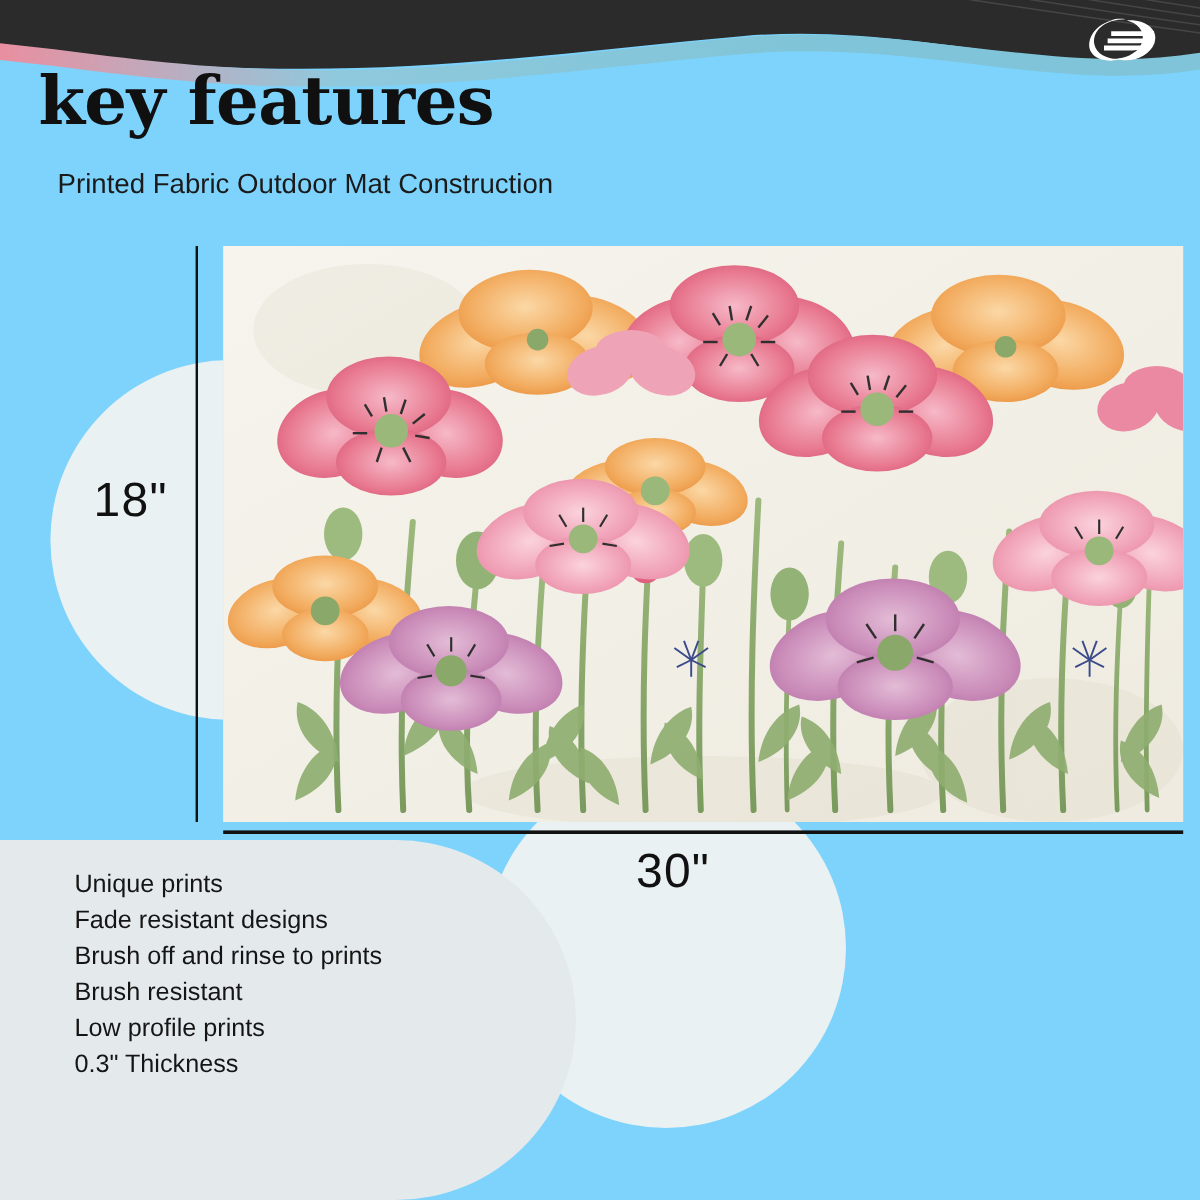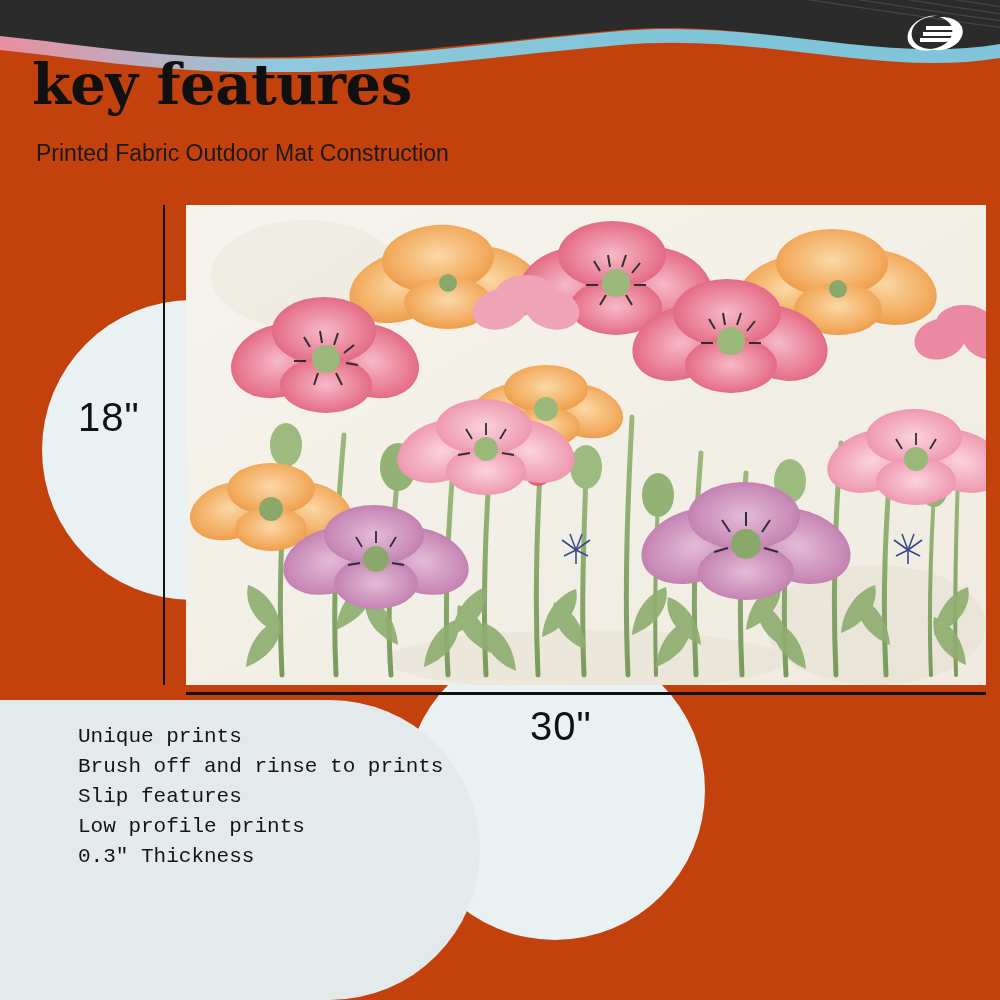--- a/index.html
+++ b/index.html
@@ -2,40 +2,40 @@
 <html><head>
 <meta charset="utf-8">
 <style>
   * { box-sizing: border-box; margin: 0; padding: 0; }
   html, body {
     width: 1000px; height: 1000px;
     background: #ffffff;
     font-family: "Liberation Sans", sans-serif;
     overflow: hidden;
   }
-  .page { position: relative; width: 1000px; height: 1000px; background:#c2410c; }
+  .page { position: relative; width: 1000px; height: 1000px; background:#7dd3fc; }
 
   
   .header-band { position:absolute; top:0; left:0; width:1000px; height:72px; overflow:hidden; }
   .header-band svg { display:block; }
 
   .logo-wrap { position:absolute; top:4px; right:14px; width:110px; height:58px; }
 
   
   .title {
     position:absolute; left:32px; top:56px;
     font-family: "DejaVu Serif", serif;
     font-weight: 700;
     font-size: 56px;
     letter-spacing: -0.5px;
     color:#101010;
     line-height: 1;
   }
   .subtitle {
-    position:absolute; left:36px; top:140px;
+    position:absolute; left:48px; top:140px;
     font-size: 23px;
     color:#1a1a1a;
     font-family:"Liberation Sans", sans-serif;
   }
 
   
   .circle-a {
     position:absolute; left:42px; top:300px;
     width:300px; height:300px; border-radius:50%;
     background:#e9f1f3;
@@ -77,23 +77,22 @@
     color:#111; letter-spacing:1px;
   }
   .dim-w-label {
     position:absolute; left:530px; top:704px;
     font-size:40px; font-family:"Liberation Sans", sans-serif;
     color:#111; letter-spacing:1px;
   }
 
   
   .features {
-    position:absolute; left:78px; top:722px;
+    position:absolute; left:62px; top:722px;
     width:420px;
-    font-family:Liberation Mono, monospace;
   }
   .feature-item {
     font-size:21px;
     line-height:30px;
     color:#151515;
     white-space:nowrap;
   }
 </style>
 </head>
 <body>
@@ -447,19 +446,20 @@
             <path d="M0,0 L-12,6"></path>
             <path d="M0,0 L12,6"></path>
           <path d="M0,0 L0,14"></path>
         </g>
       </g>
     </svg>
   </div>
 
   <div class="features">
     <div class="feature-item">Unique prints</div>
+    <div class="feature-item">Fade resistant designs</div>
     <div class="feature-item">Brush off and rinse to prints</div>
-    <div class="feature-item">Slip features</div>
+    <div class="feature-item">Brush resistant</div>
     <div class="feature-item">Low profile prints</div>
     <div class="feature-item">0.3" Thickness</div>
   </div>
 
 </div>
 
 </body></html>

